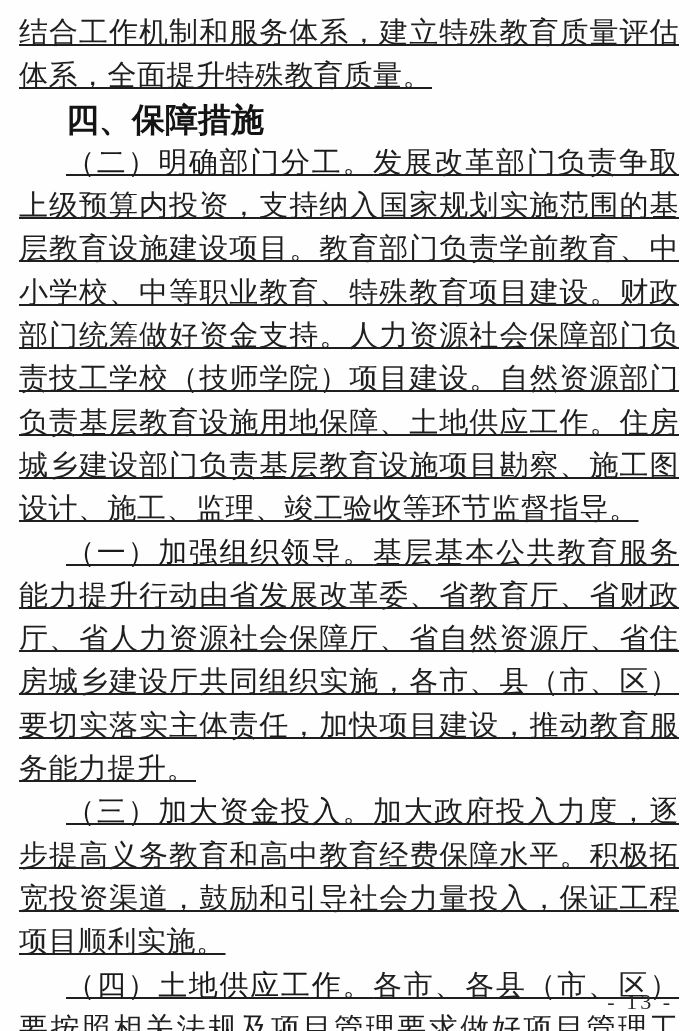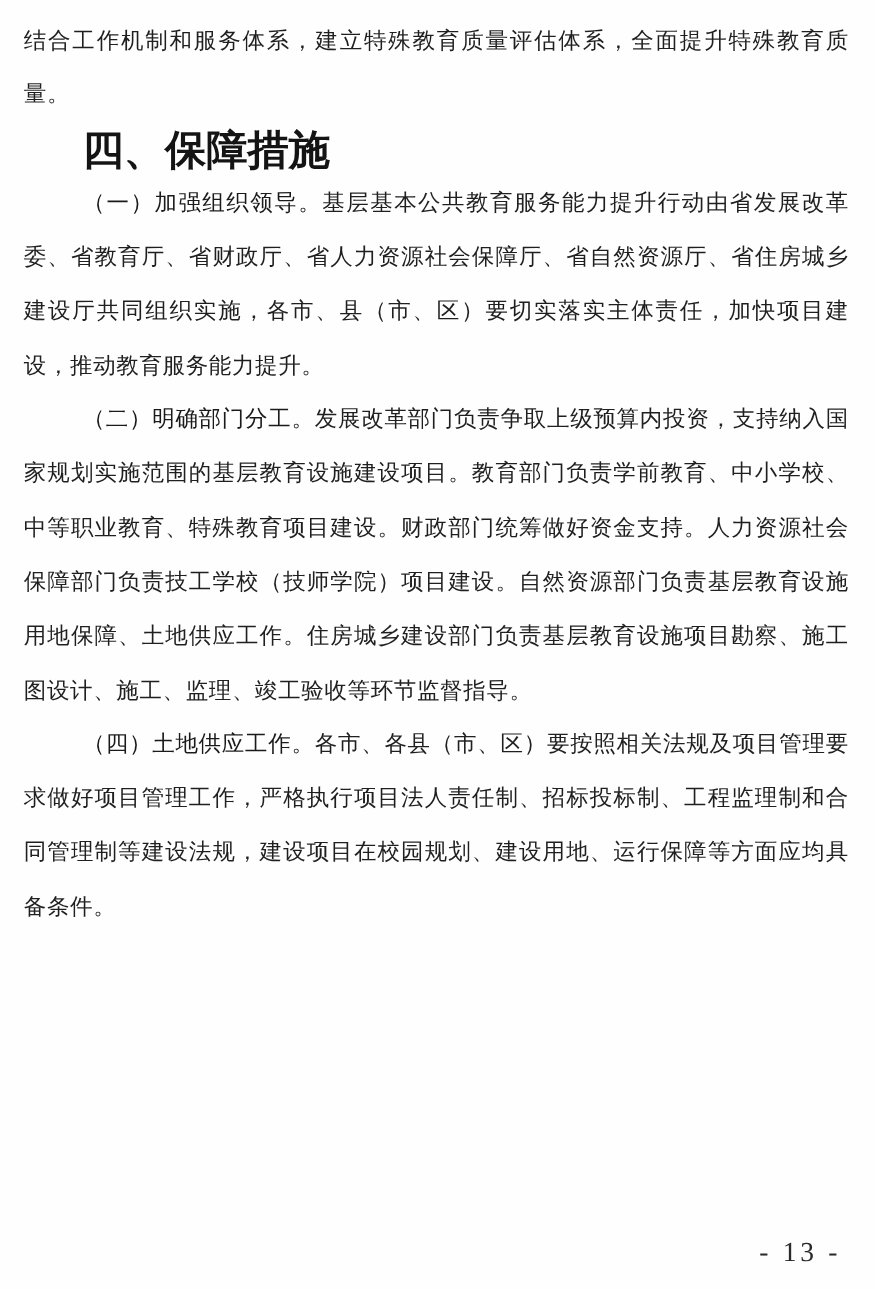--- a/index.html
+++ b/index.html
@@ -15,24 +15,25 @@
     background: #fefefe;
     color: #1f1f1f;
     overflow: hidden;
     font-family: "Liberation Serif", "DejaVu Serif", serif;
   }
   .text-block {
     padding: 11px 21px 0 19px;
   }
   .para {
     margin: 0;
-    font-size: 18px;
+    font-size: 29px;
     line-height: 43.3px;
     text-align: justify;
     letter-spacing: 0.5px;
+    text-decoration: underline;
   }
   .para.indent {
     text-indent: 47px;
   }
   .section-heading {
     margin: 0;
     font-size: 33px;
     line-height: 43.3px;
     font-weight: 700;
     text-indent: 47px;
@@ -56,23 +57,24 @@
 </head>
 <body>
 
 <div class="page">
   <div class="text-block">
 
     <p class="para">结合工作机制和服务体系，建立特殊教育质量评估体系，全面提升特殊教育质量。</p>
 
     <h2 class="section-heading">四、保障措施</h2>
 
+    <p class="para indent"><span class="lead">（二）明确部门分工。</span><span>发展改革部门负责争取上级预算内投资，支持纳入国家规划实施范围的基层教育设施建设项目。教育部门负责学前教育、中小学校、中等职业教育、特殊教育项目建设。财政部门统筹做好资金支持。人力资源社会保障部门负责技工学校（技师学院）项目建设。自然资源部门负责基层教育设施用地保障、土地供应工作。住房城乡建设部门负责基层教育设施项目勘察、施工图设计、施工、监理、竣工验收等环节监督指导。</span></p>
+
     <p class="para indent"><span class="lead">（一）加强组织领导。</span><span>基层基本公共教育服务能力提升行动由省发展改革委、省教育厅、省财政厅、省人力资源社会保障厅、省自然资源厅、省住房城乡建设厅共同组织实施，各市、县（市、区）要切实落实主体责任，加快项目建设，推动教育服务能力提升。</span></p>
 
-    <p class="para indent"><span class="lead">（二）明确部门分工。</span><span>发展改革部门负责争取上级预算内投资，支持纳入国家规划实施范围的基层教育设施建设项目。教育部门负责学前教育、中小学校、中等职业教育、特殊教育项目建设。财政部门统筹做好资金支持。人力资源社会保障部门负责技工学校（技师学院）项目建设。自然资源部门负责基层教育设施用地保障、土地供应工作。住房城乡建设部门负责基层教育设施项目勘察、施工图设计、施工、监理、竣工验收等环节监督指导。</span></p>
-
+    <p class="para indent"><span class="lead">（三）加大资金投入。</span><span>加大政府投入力度，逐步提高义务教育和高中教育经费保障水平。积极拓宽投资渠道，鼓励和引导社会力量投入，保证工程项目顺利实施。</span></p>
 
     <p class="para indent"><span class="lead">（四）土地供应工作。</span><span>各市、各县（市、区）要按照相关法规及项目管理要求做好项目管理工作，严格执行项目法人责任制、招标投标制、工程监理制和合同管理制等建设法规，建设项目在校园规划、建设用地、运行保障等方面应均具备条件。</span></p>
 
   </div>
 
   <div class="page-footer">- 13 -</div>
 </div>
 
 </body></html>

